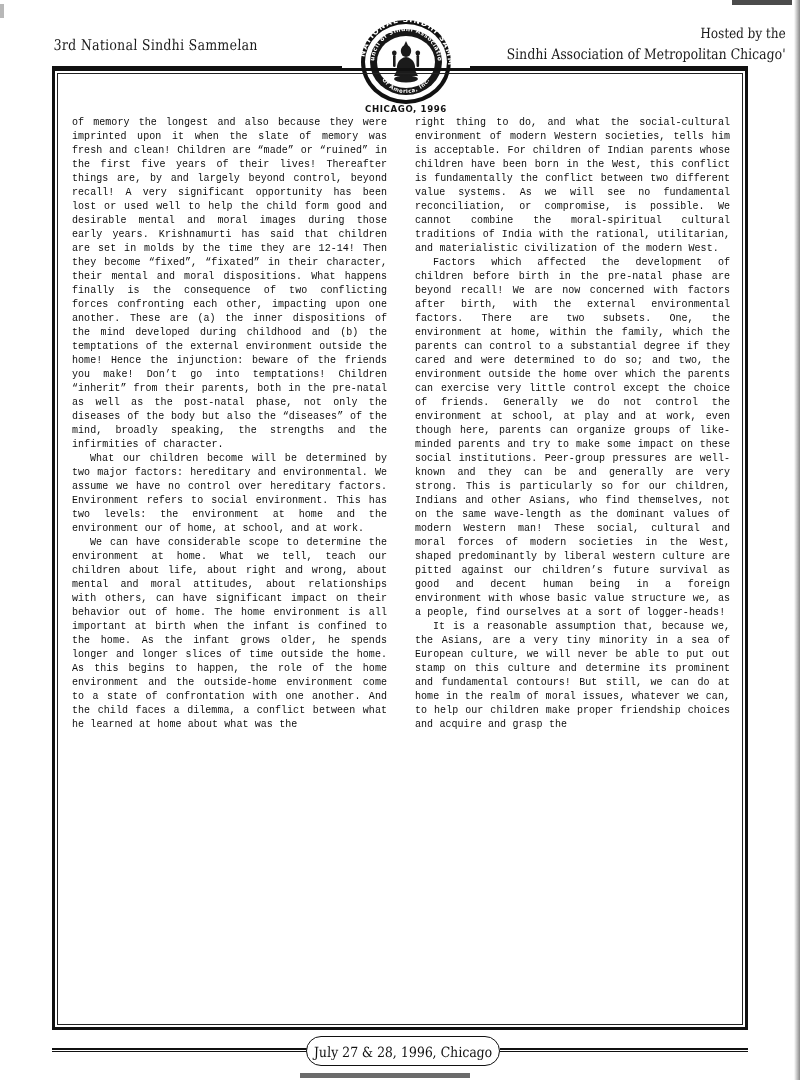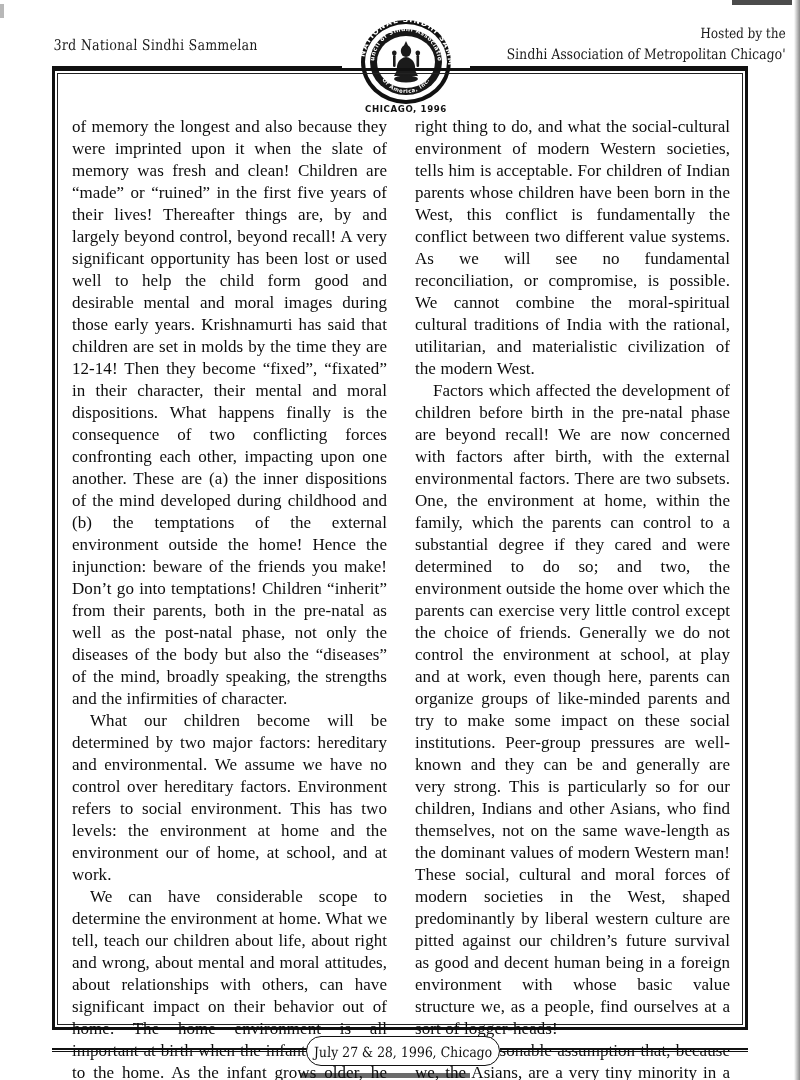--- a/index.html
+++ b/index.html
@@ -151,23 +151,23 @@
     display: flex;
     gap: 28px;
   }
   .col {
     width: 315px;
   }
   .col p {
     margin: 0;
     text-align: justify;
     text-justify: inter-word;
-    font-family: Liberation Serif, serif;
-    font-size: 17px;
-    line-height: 22px;
+    font-family: Liberation Mono, monospace;
+    font-size: 10px;
+    line-height: 14px;
     color: #0d0d0d;
     letter-spacing: .05px;
     word-spacing: .2px;
     hyphens: none;
   }
   .col p + p {
     text-indent: 18px;
   }
   .col p.first { text-indent: 0; }
 

